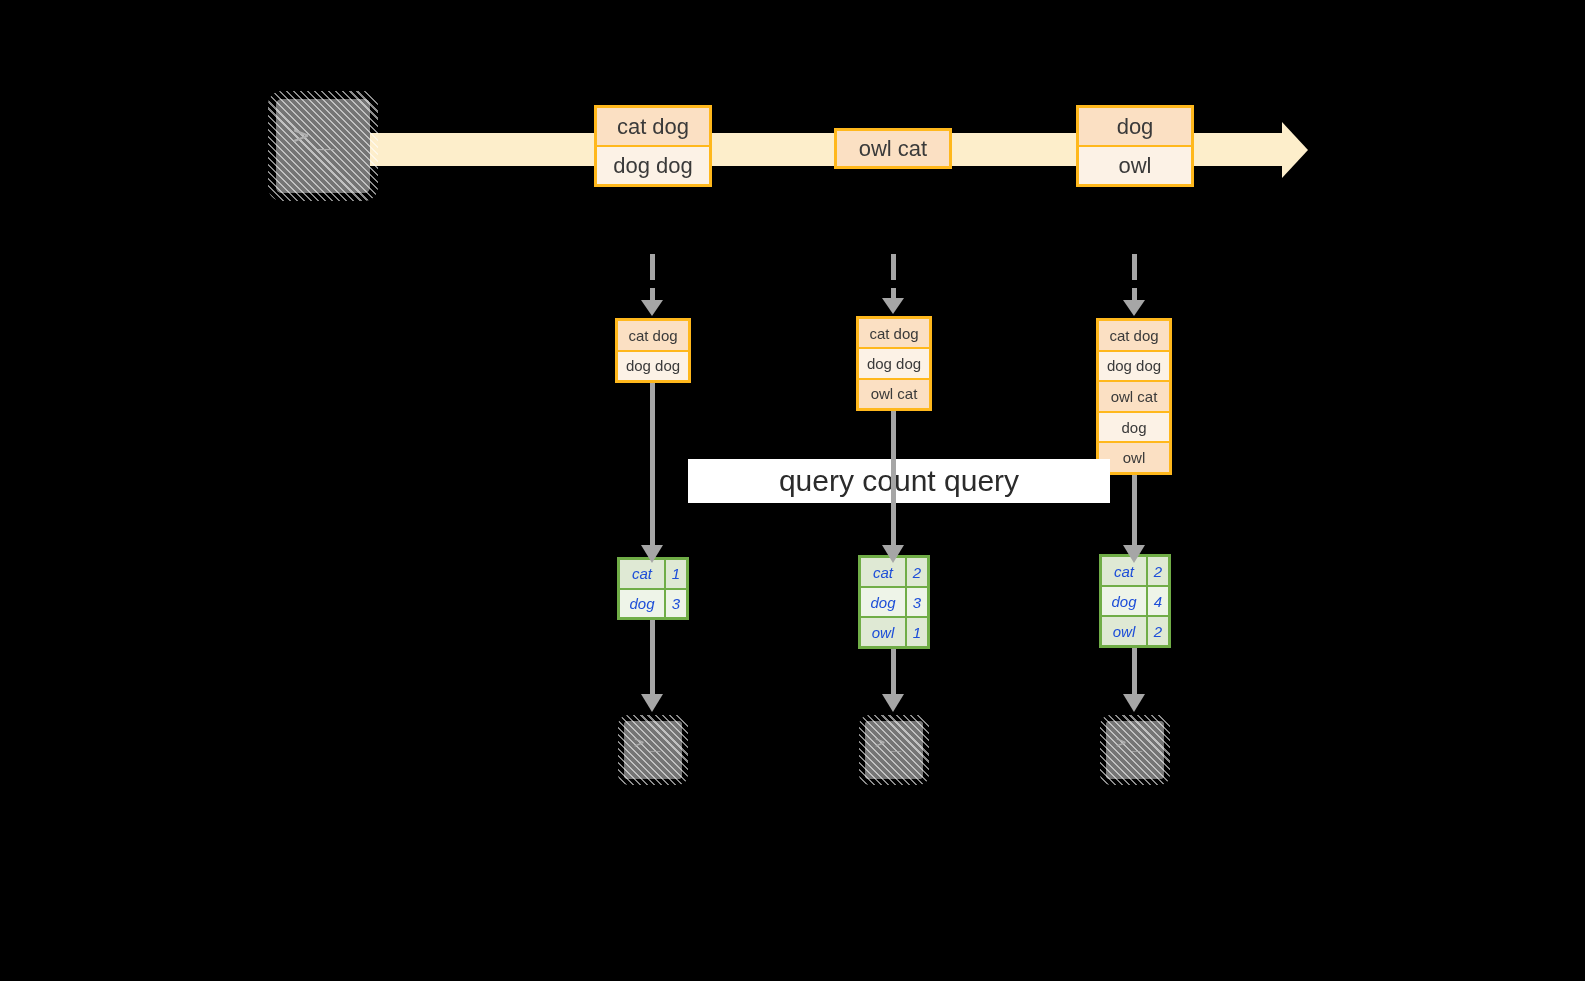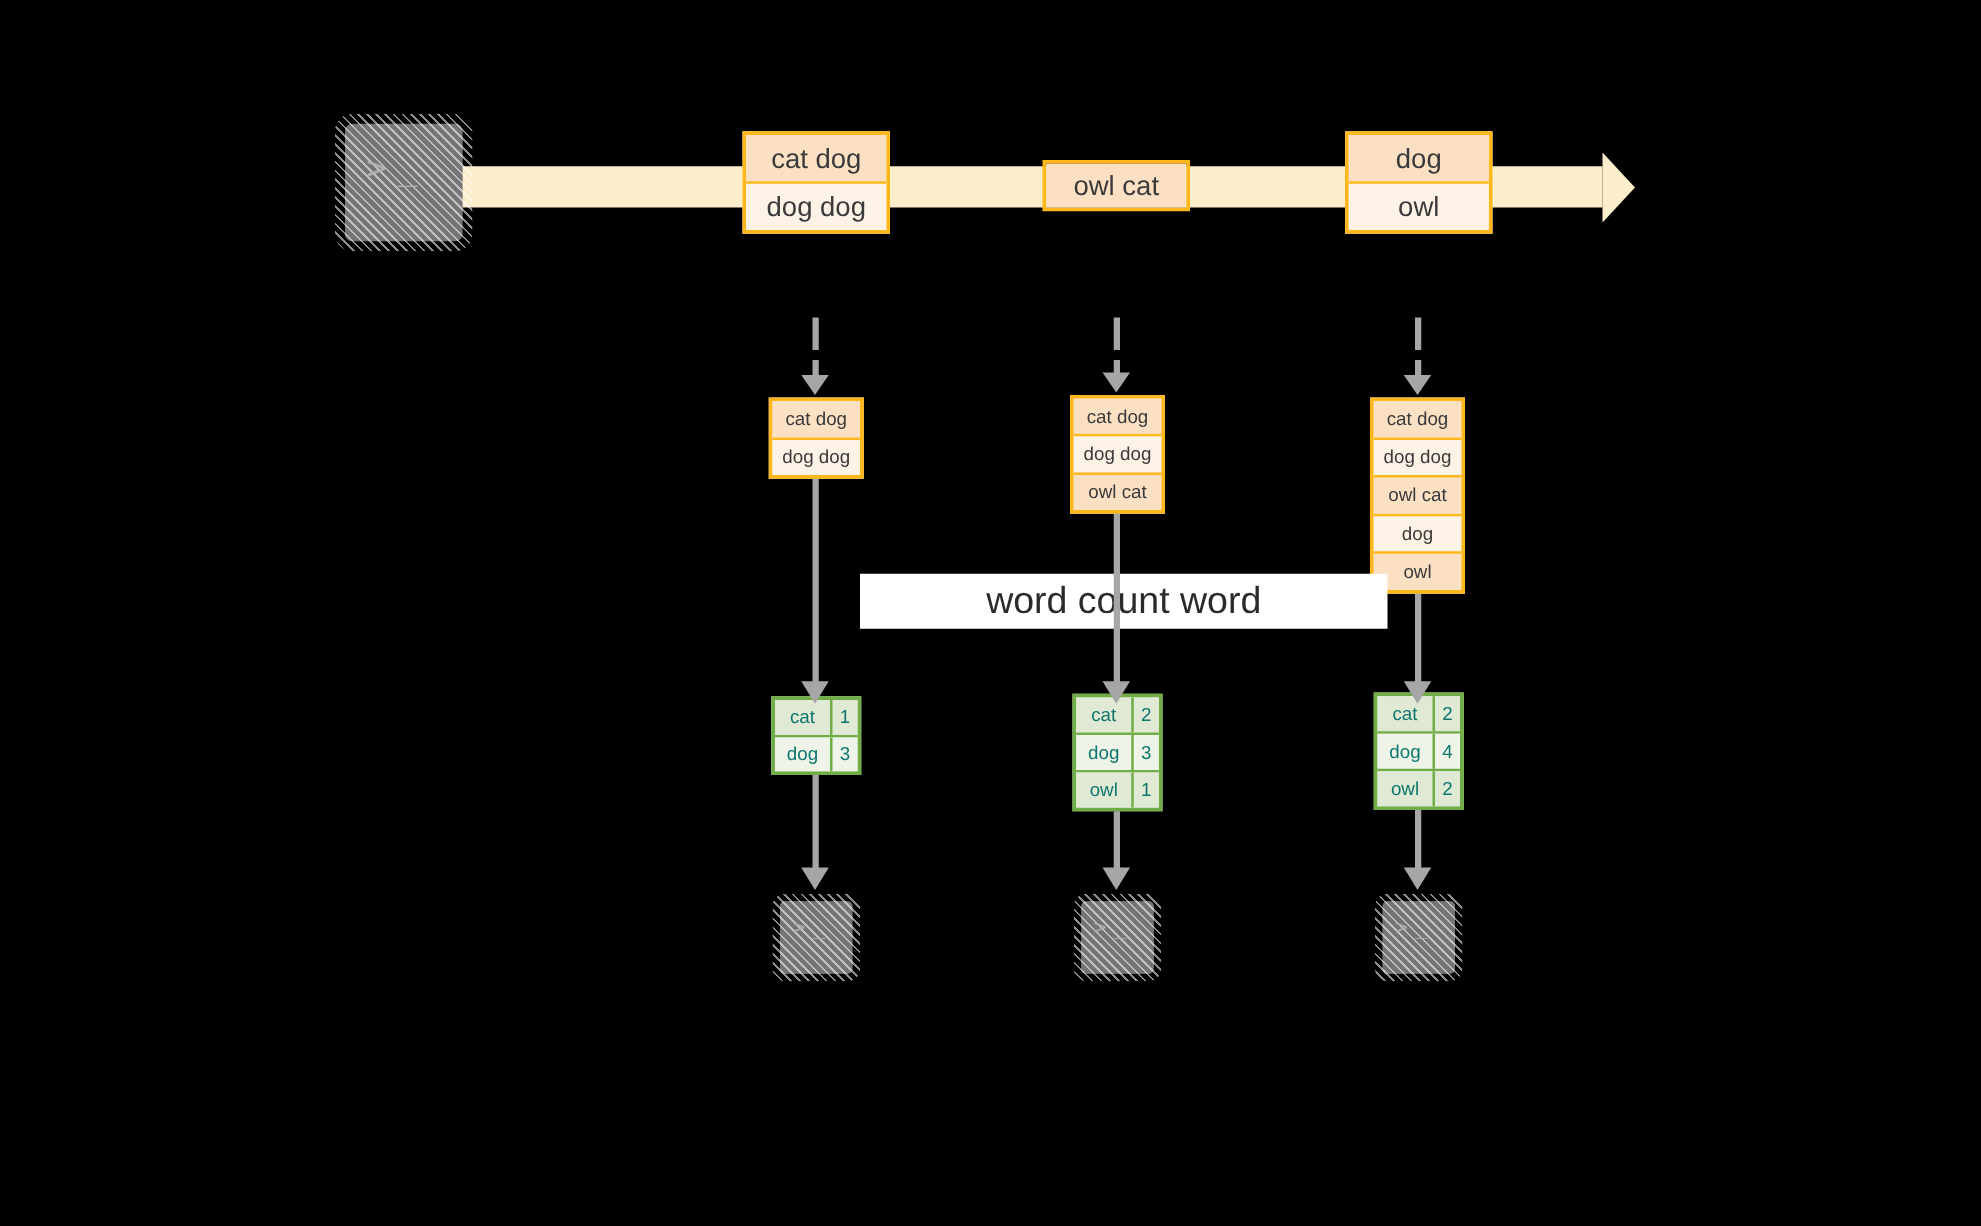--- a/index.html
+++ b/index.html
@@ -89,22 +89,23 @@
     display: flex;
     flex: 1 1 0;
     min-height: 0;
   }
   .gtable .grow + .grow { border-top: 2px solid #70ad47; }
   .gtable .gcell {
     box-sizing: border-box;
     display: flex;
     align-items: center;
     justify-content: center;
-    color: #0f766e;
+    color: #1d4ed8;
     white-space: nowrap;
+    font-style: italic;
   }
   .gtable .gcell.word { flex: 0 0 44px; }
   .gtable .gcell.num  { flex: 1 1 auto; border-left: 2px solid #70ad47; }
   .gtable .grow.shade .gcell { background: #dfe9d4; }
   .gtable .grow.plain .gcell { background: #eef4e8; }
 
   
   .vline {
     position: absolute;
     background: #a6a6a6;
@@ -189,21 +190,21 @@
   <div class="vline" style="left:650px; top:383px; height:168px; z-index:3;"></div>
   <div class="vhead" style="left:641px; top:545px; border-width:18px 11px 0 11px; z-index:3;"></div>
 
   <div class="vline" style="left:891px; top:411px; height:140px; z-index:3;"></div>
   <div class="vhead" style="left:882px; top:545px; border-width:18px 11px 0 11px; z-index:3;"></div>
 
   <div class="vline" style="left:1132px; top:475px; height:76px; z-index:3;"></div>
   <div class="vhead" style="left:1123px; top:545px; border-width:18px 11px 0 11px; z-index:3;"></div>
 
   <div class="banner" style="left:688px; top:459px; width:422px; height:44px; font-size:30px; z-index:2;">
-    <span>word count word</span>
+    <span>query count query</span>
   </div>
 
   <div class="gtable" style="left:617px; top:557px; width:72px; height:63px; font-size:15px;">
     <div class="grow shade">
       <div class="gcell word">cat</div>
       <div class="gcell num">1</div>
     </div>
     <div class="grow plain">
       <div class="gcell word">dog</div>
       <div class="gcell num">3</div>

